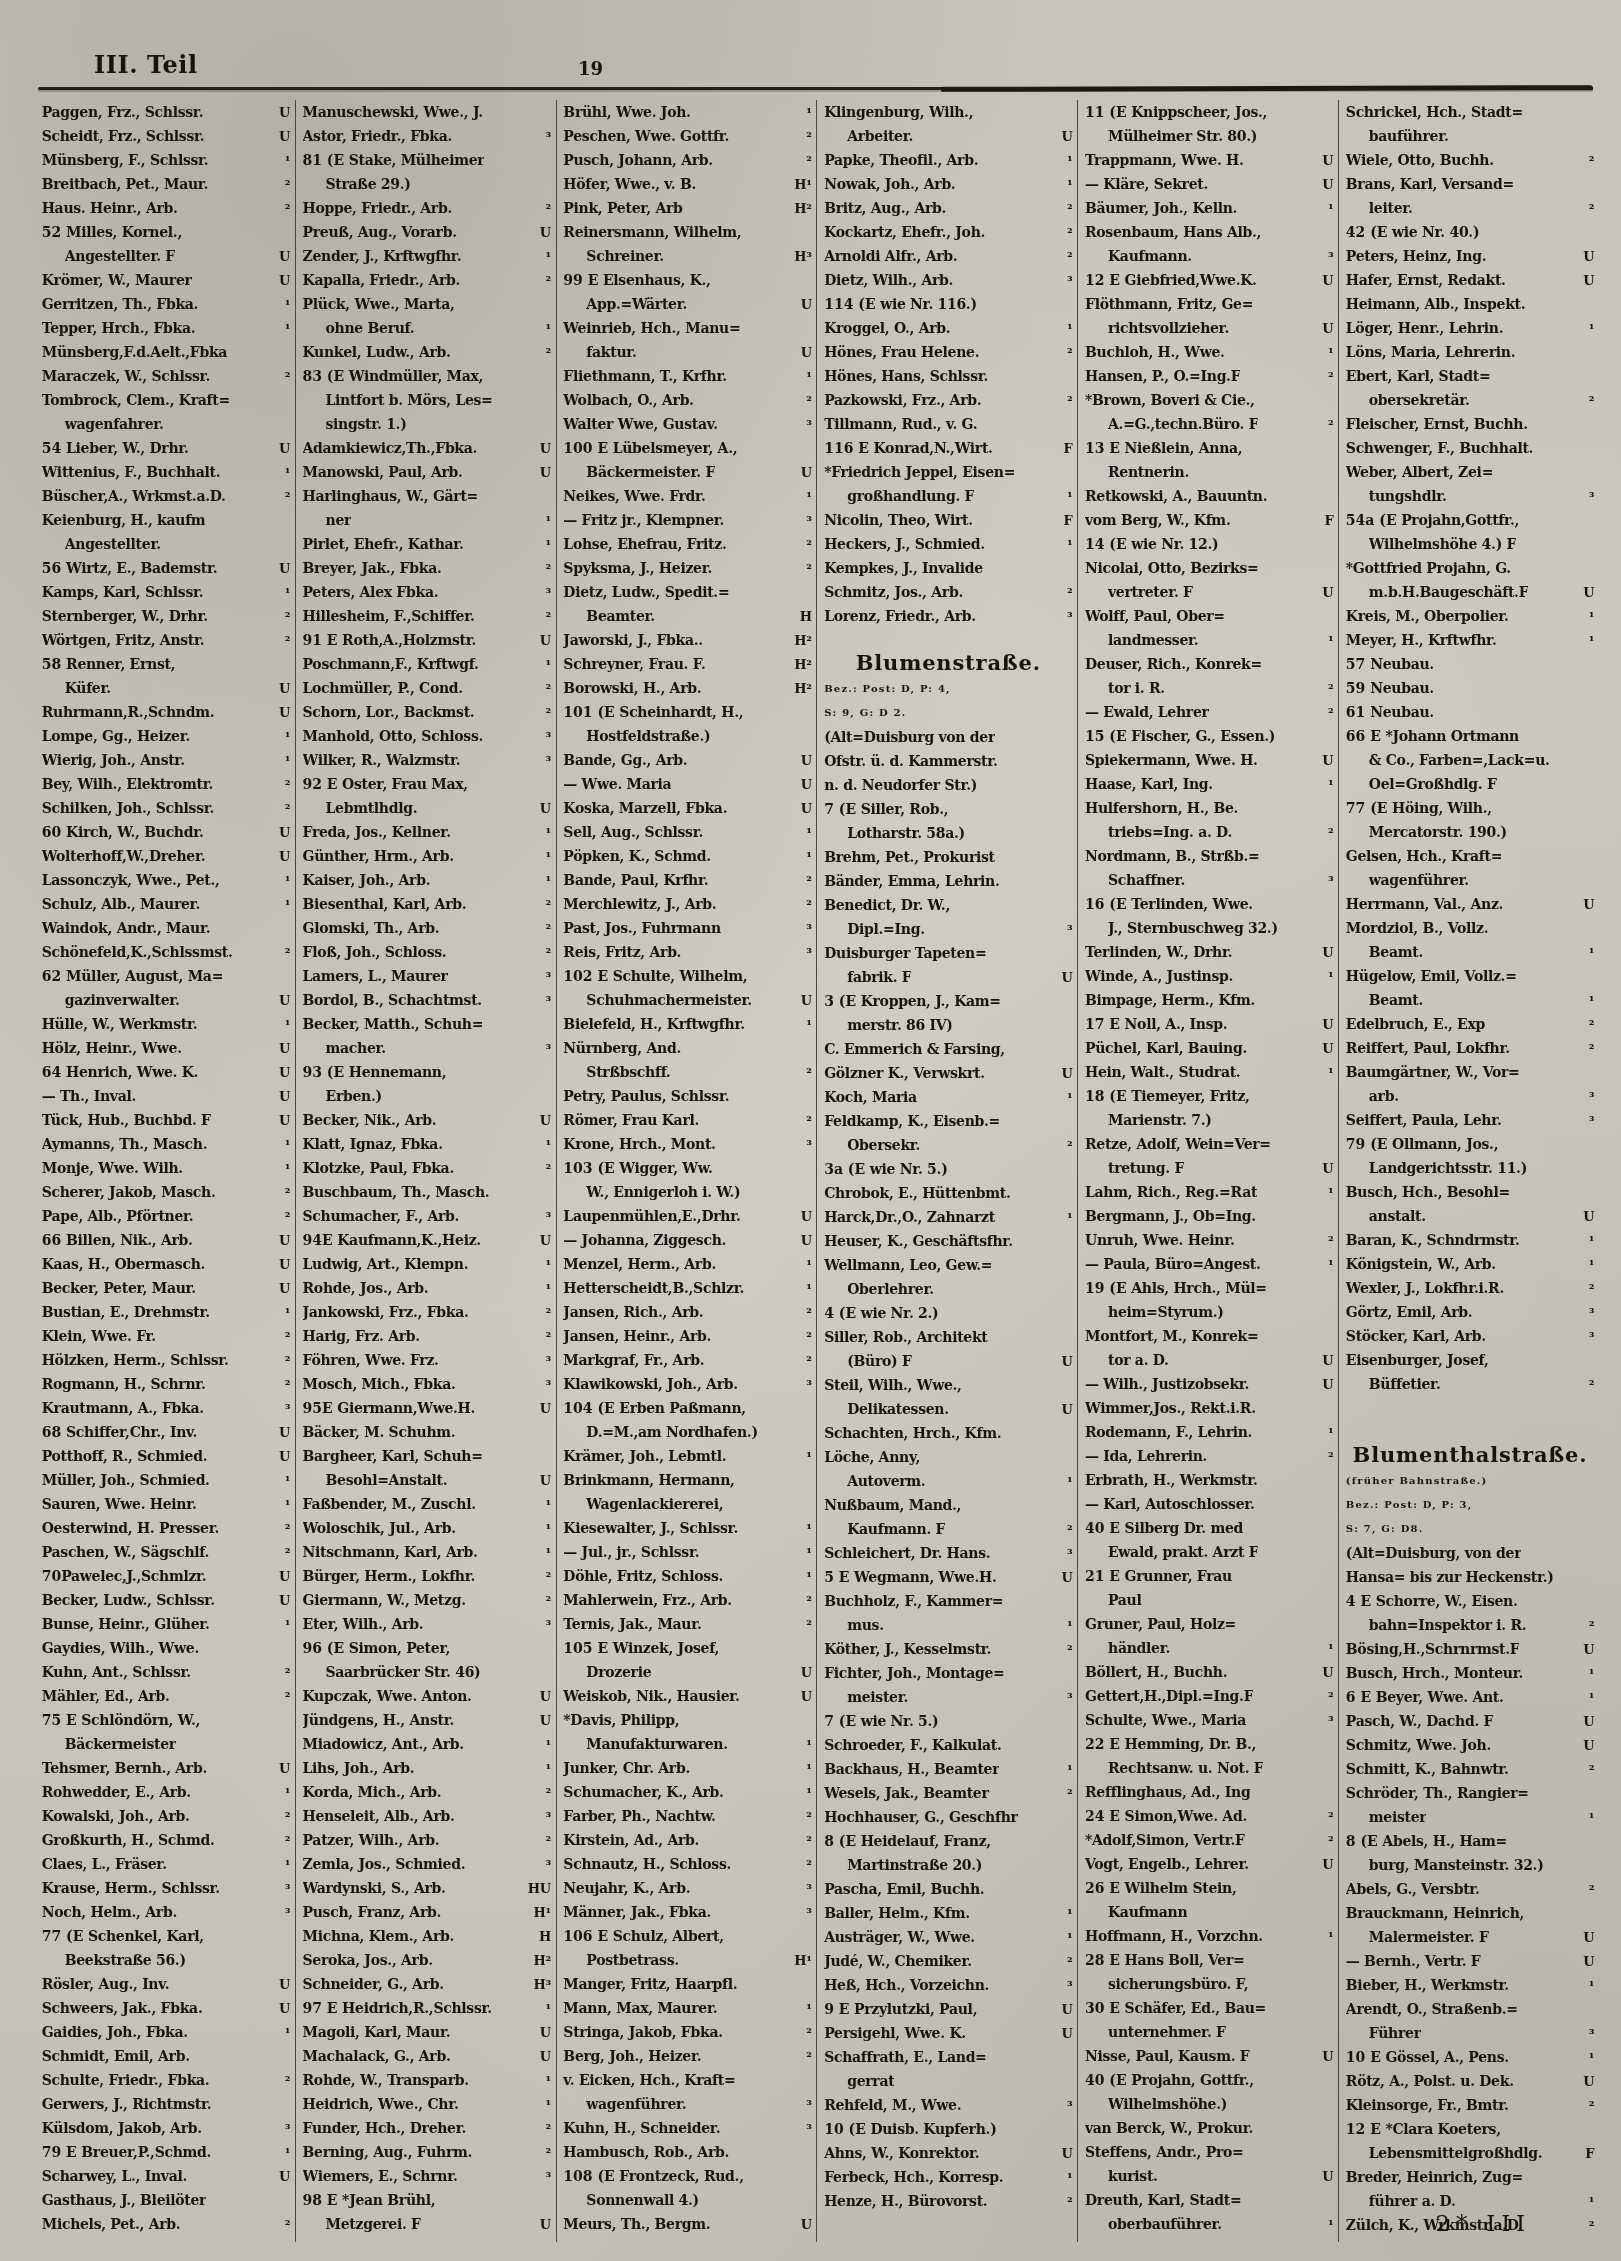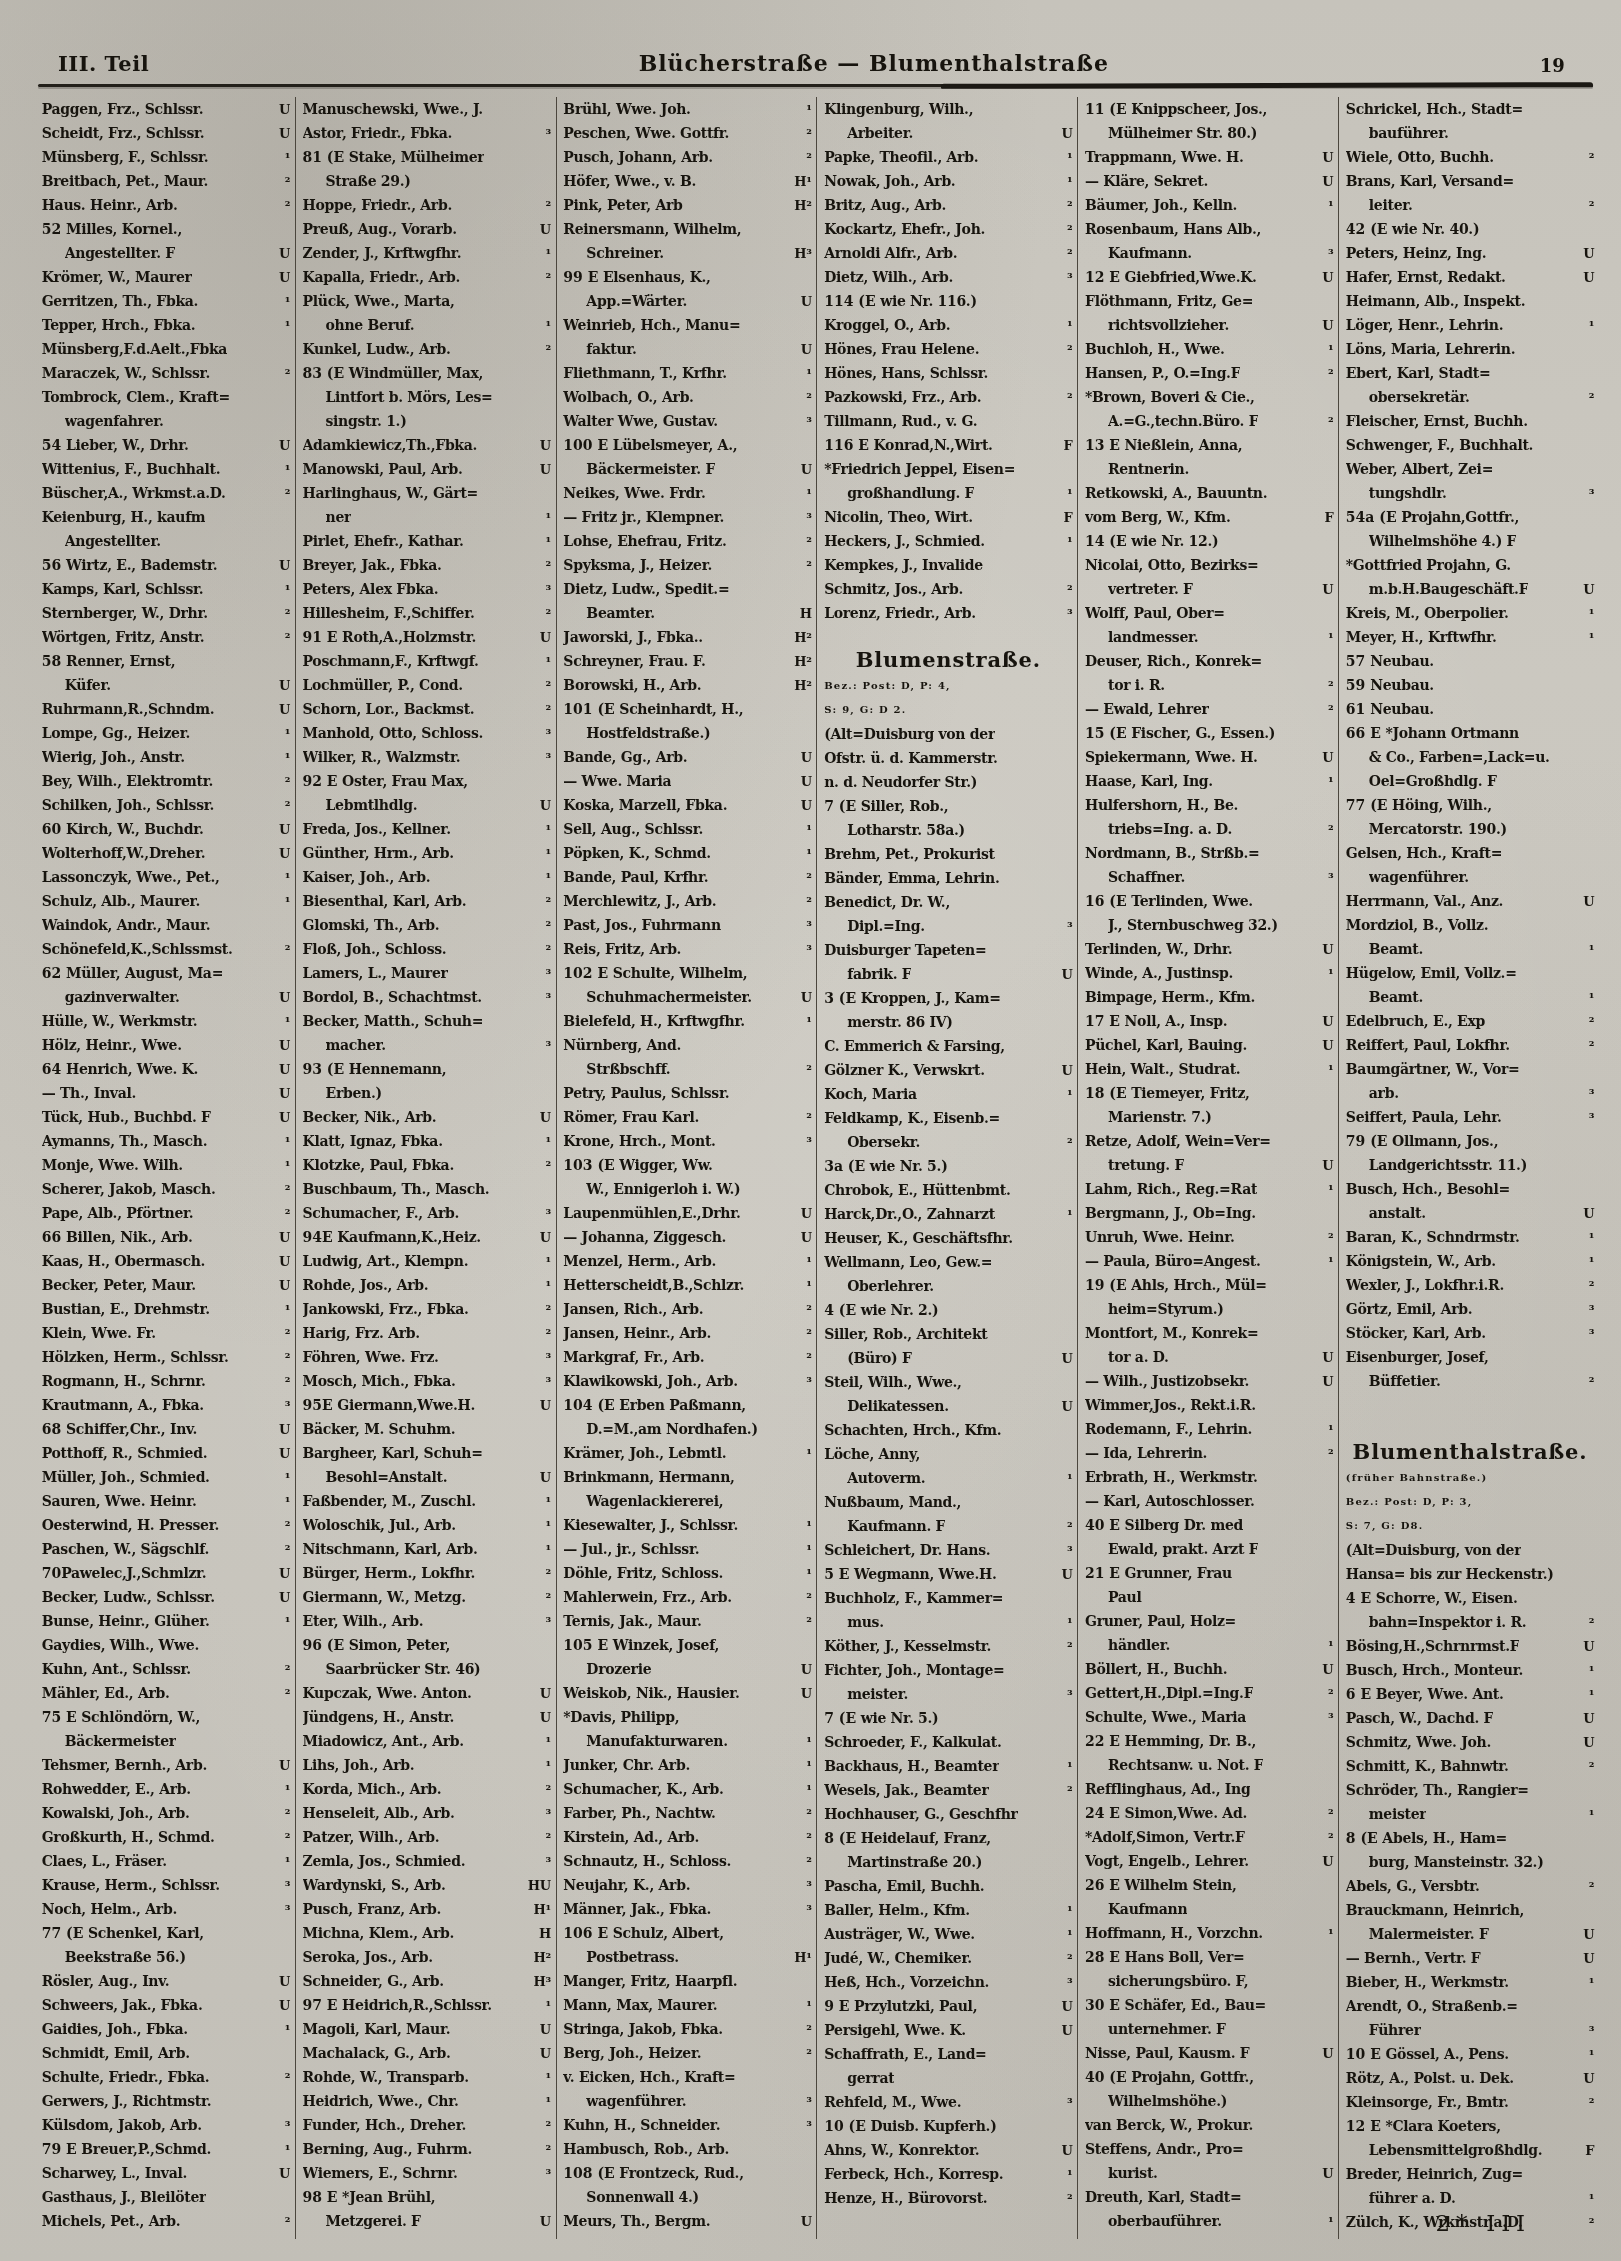--- a/index.html
+++ b/index.html
@@ -13,21 +13,21 @@
       linear-gradient(180deg,#c6c3bb 0%,#cbc8c0 30%,#c7c4bc 70%,#c2bfb7 100%);
     font-family:"DejaVu Serif","Liberation Serif",serif;
     color:#17140e;
     overflow:hidden;
   }
   .hdr{
     display:flex;align-items:flex-end;
     padding:50px 40px 0 58px;
     font-weight:700;
   }
-  .hdr .part{font-size:21px;width:317px;letter-spacing:0.5px;}
+  .hdr .part{font-size:24px;width:317px;letter-spacing:0.5px;margin-left:36px;}
   .hdr .title{font-size:22px;flex:1;text-align:center;letter-spacing:1px;}
   .hdr .pgnum{font-size:18px;width:192px;text-align:right;padding-right:17.3px;}
   .rule{height:2.9px;background:#23201a;margin:7.7px 29px 0 38px;border-radius:1.9px;
         box-shadow:0 1.9px 0 rgba(35,32,26,0.25);}
   .rule2{height:4.8px;background:#1c1914;margin:-3.8px 29px 0 941px;border-radius:2.9px 2.9px 1px 1px;transform:rotate(-0.15deg);}
   .cols{
     display:flex;
     padding:9.6px 23px 0 35px;
     height:2142px;
   }
@@ -54,21 +54,20 @@
     position:absolute;right:91px;bottom:25px;
     font-size:23px;font-weight:400;letter-spacing:5.8px;
   }
 </style>
 </head>
 <body>
 
 <div class="page">
   <div class="hdr">
     <div class="part">III. Teil</div>
-    <div class="title">Blücherstraße  —  Blumenthalstraße</div>
     <div class="pgnum">19</div>
   </div>
   <div class="rule"></div>
   <div class="rule2"></div>
   <div class="cols" id="cols">
       <div class="col">
         <div class="ln">
           <span class="lt">Paggen, Frz., Schlssr.</span>
           <span class="rt">U</span>
         </div>

